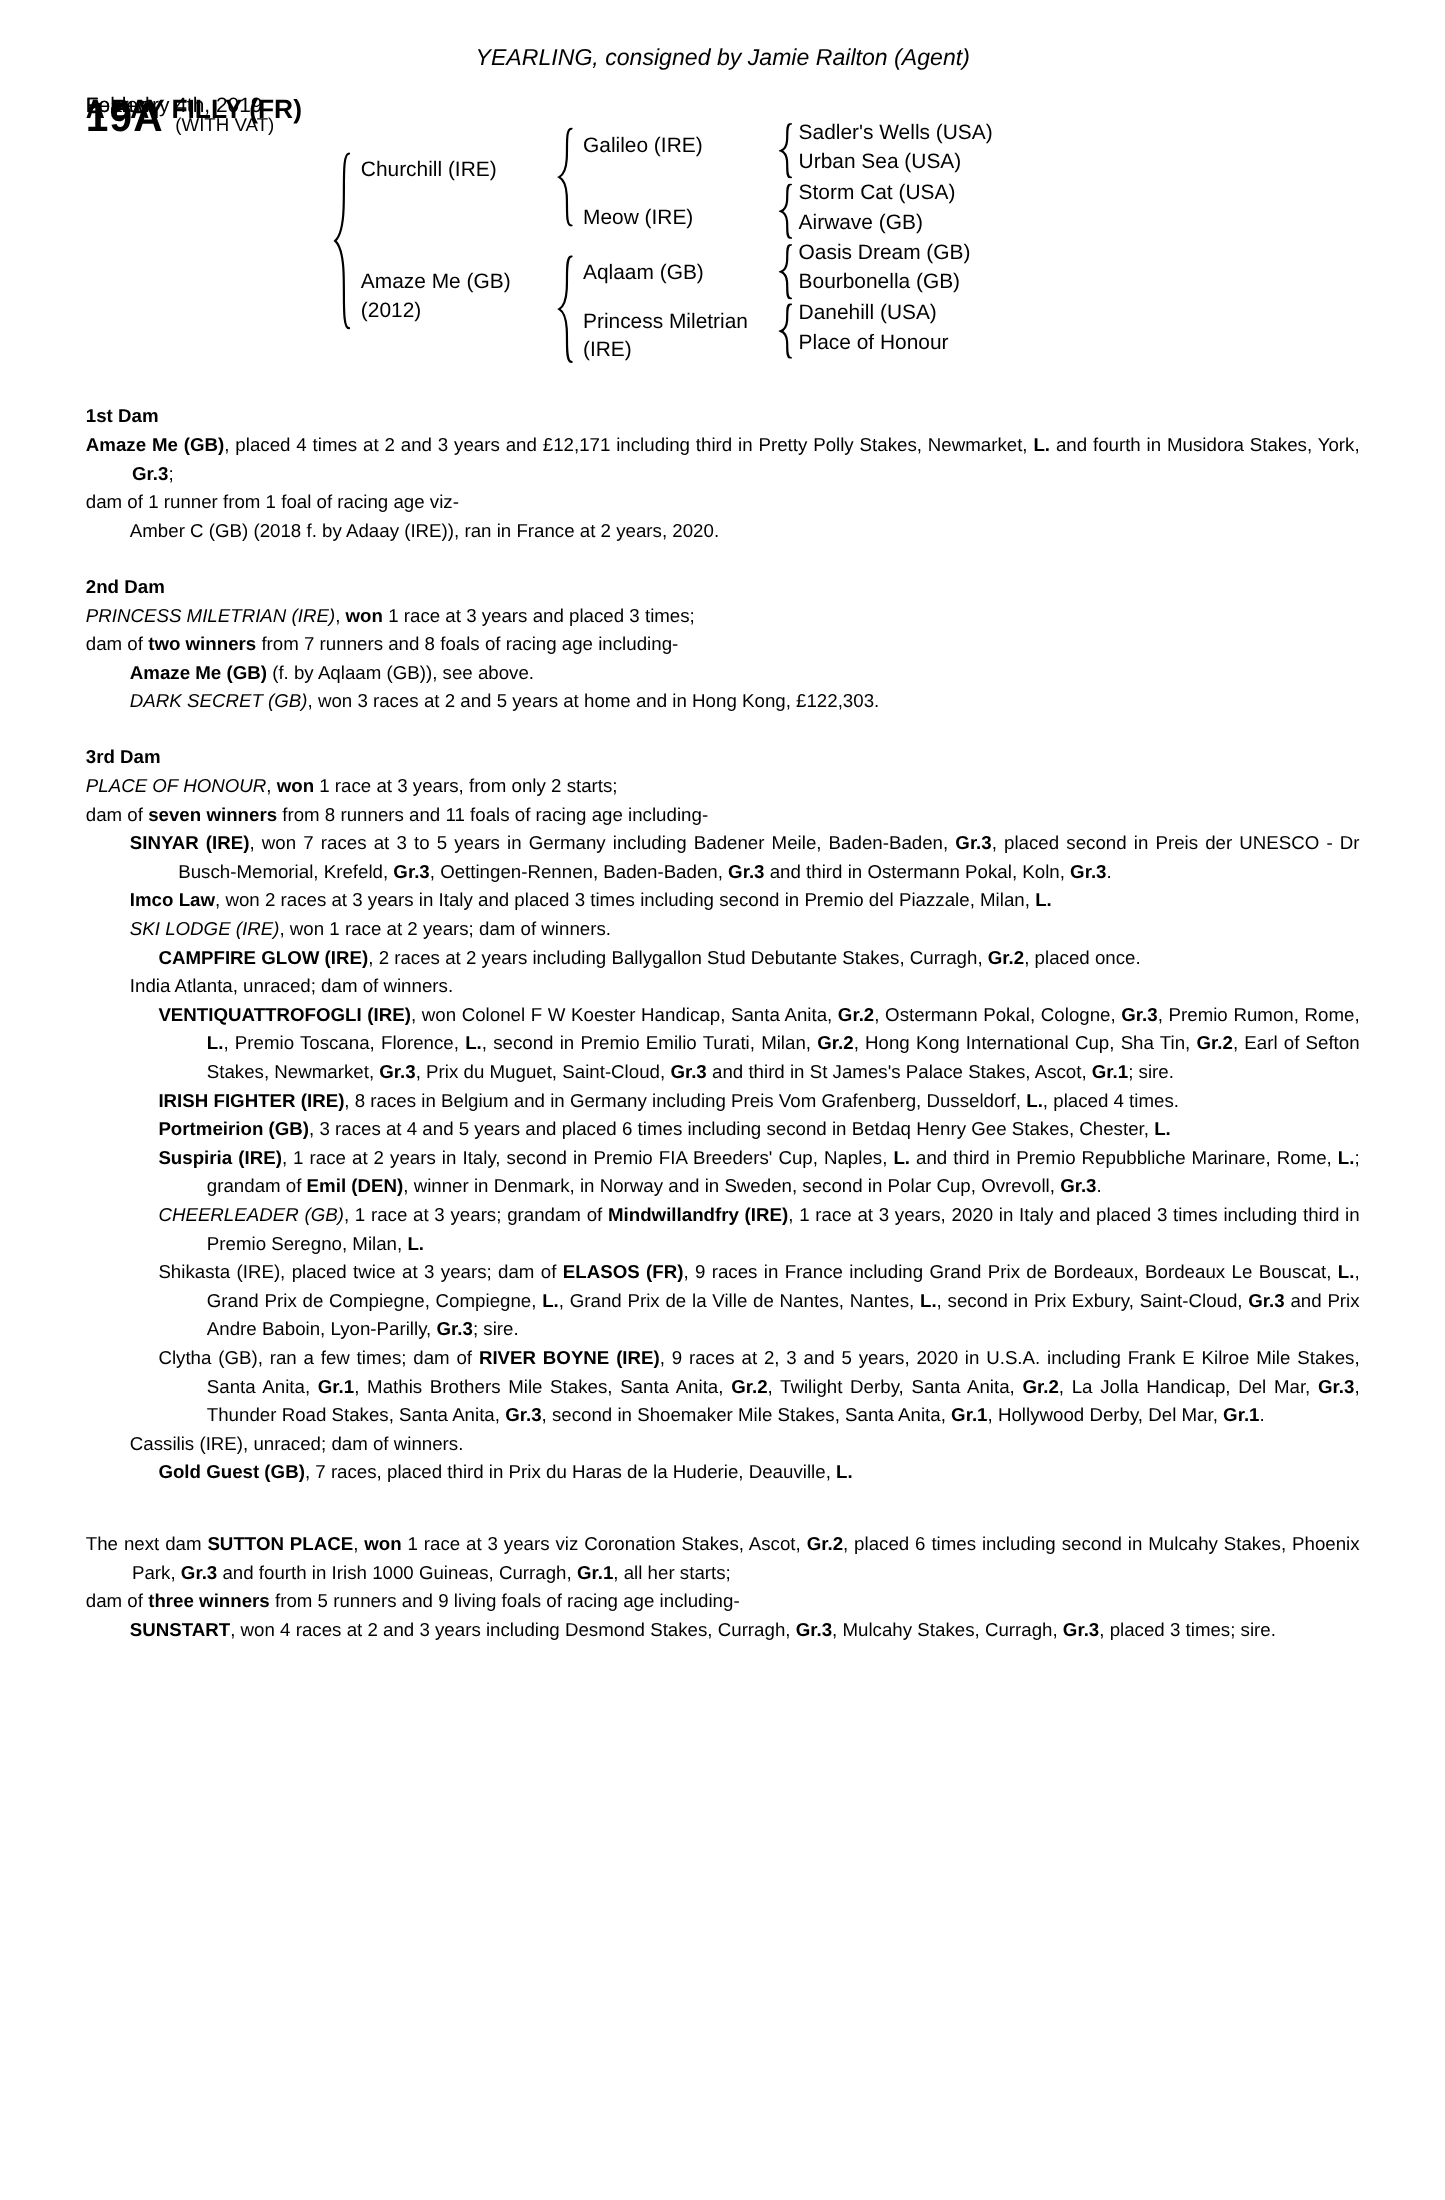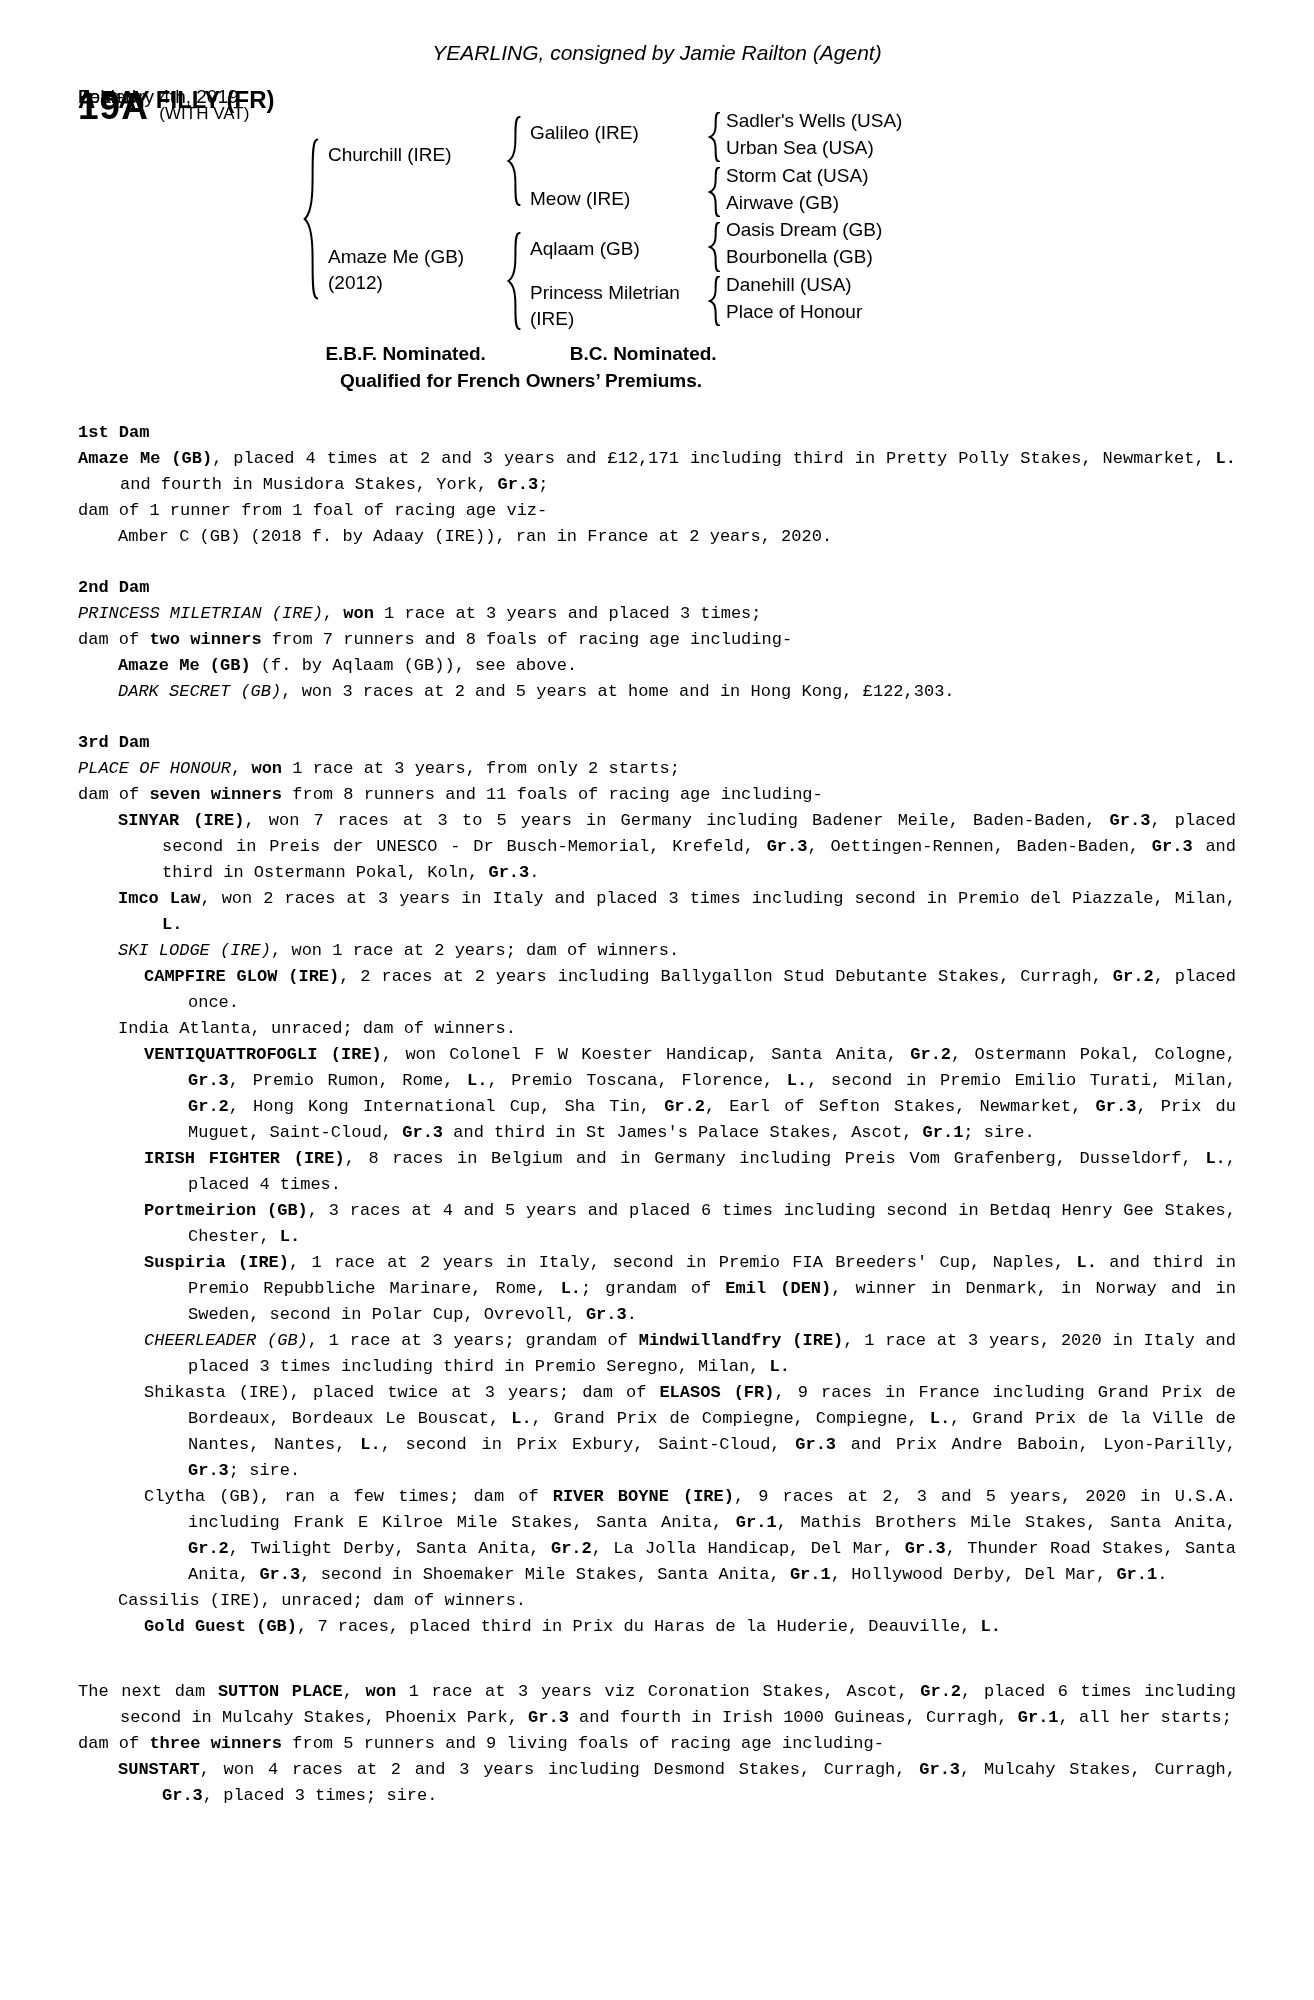--- a/index.html
+++ b/index.html
@@ -30,21 +30,21 @@
   .ped-name { font-size:19px; }
 
   .brace { position:absolute; }
   .brace path { fill:none; stroke:#000; stroke-width:2; vector-effect:non-scaling-stroke; stroke-linecap:round; }
 
   
   .nominations { margin-left:118px; width:650px; text-align:center; font-weight:bold; font-size:19px; line-height:27px; }
   .nom-row { display:flex; justify-content:center; gap:84px; }
 
   
-  .catalog { margin-top:26px; font-size:17px; line-height:26px;font-family:Liberation Mono, monospace; }
+  .catalog { margin-top:26px; font-size:17px; line-height:26px; }
   .section { margin-top:25px; }
   .section:first-child { margin-top:0; }
   .section.gap-large { margin-top:39px; }
   .sec-heading { font-weight:bold; }
   .para { text-align:justify; }
   .para.l0 { margin-left:42px;  text-indent:-42px; }
   .para.l1 { margin-left:84px;  text-indent:-44px; }
   .para.l2 { margin-left:110px; text-indent:-44px; }
 </style>
 </head>
@@ -98,27 +98,20 @@
     <div class="ped-abs ped-name" style="left:648px;top:24px">Sadler's Wells (USA)</div>
     <div class="ped-abs ped-name" style="left:648px;top:51px">Urban Sea (USA)</div>
     <div class="ped-abs ped-name" style="left:648px;top:79px">Storm Cat (USA)</div>
     <div class="ped-abs ped-name" style="left:648px;top:106px">Airwave (GB)</div>
     <div class="ped-abs ped-name" style="left:648px;top:133px">Oasis Dream (GB)</div>
     <div class="ped-abs ped-name" style="left:648px;top:160px">Bourbonella (GB)</div>
     <div class="ped-abs ped-name" style="left:648px;top:188px">Danehill (USA)</div>
     <div class="ped-abs ped-name" style="left:648px;top:215px">Place of Honour</div>
   </div>
 
-  <div class="nominations">
-    <div class="nom-row">
-      <span>E.B.F. Nominated.</span>
-      <span>B.C. Nominated.</span>
-    </div>
-    <div>Qualified for French Owners’ Premiums.</div>
-  </div>
 
   <div class="catalog">
       <div class="section">
         <div class="sec-heading">1st Dam</div>
         <div class="para l0"><b>Amaze Me (GB)</b><span>, placed 4 times at 2 and 3 years and £12,171 including third in Pretty Polly Stakes, Newmarket, </span><b>L.</b><span> and fourth in Musidora Stakes, York, </span><b>Gr.3</b><span>;</span></div>
         <div class="para l0"><span>dam of 1 runner from 1 foal of racing age viz-</span></div>
         <div class="para l1"><span>Amber C (GB) (2018 f. by Adaay (IRE)), ran in France at 2 years, 2020.</span></div>
       </div>
       <div class="section">
         <div class="sec-heading">2nd Dam</div>

